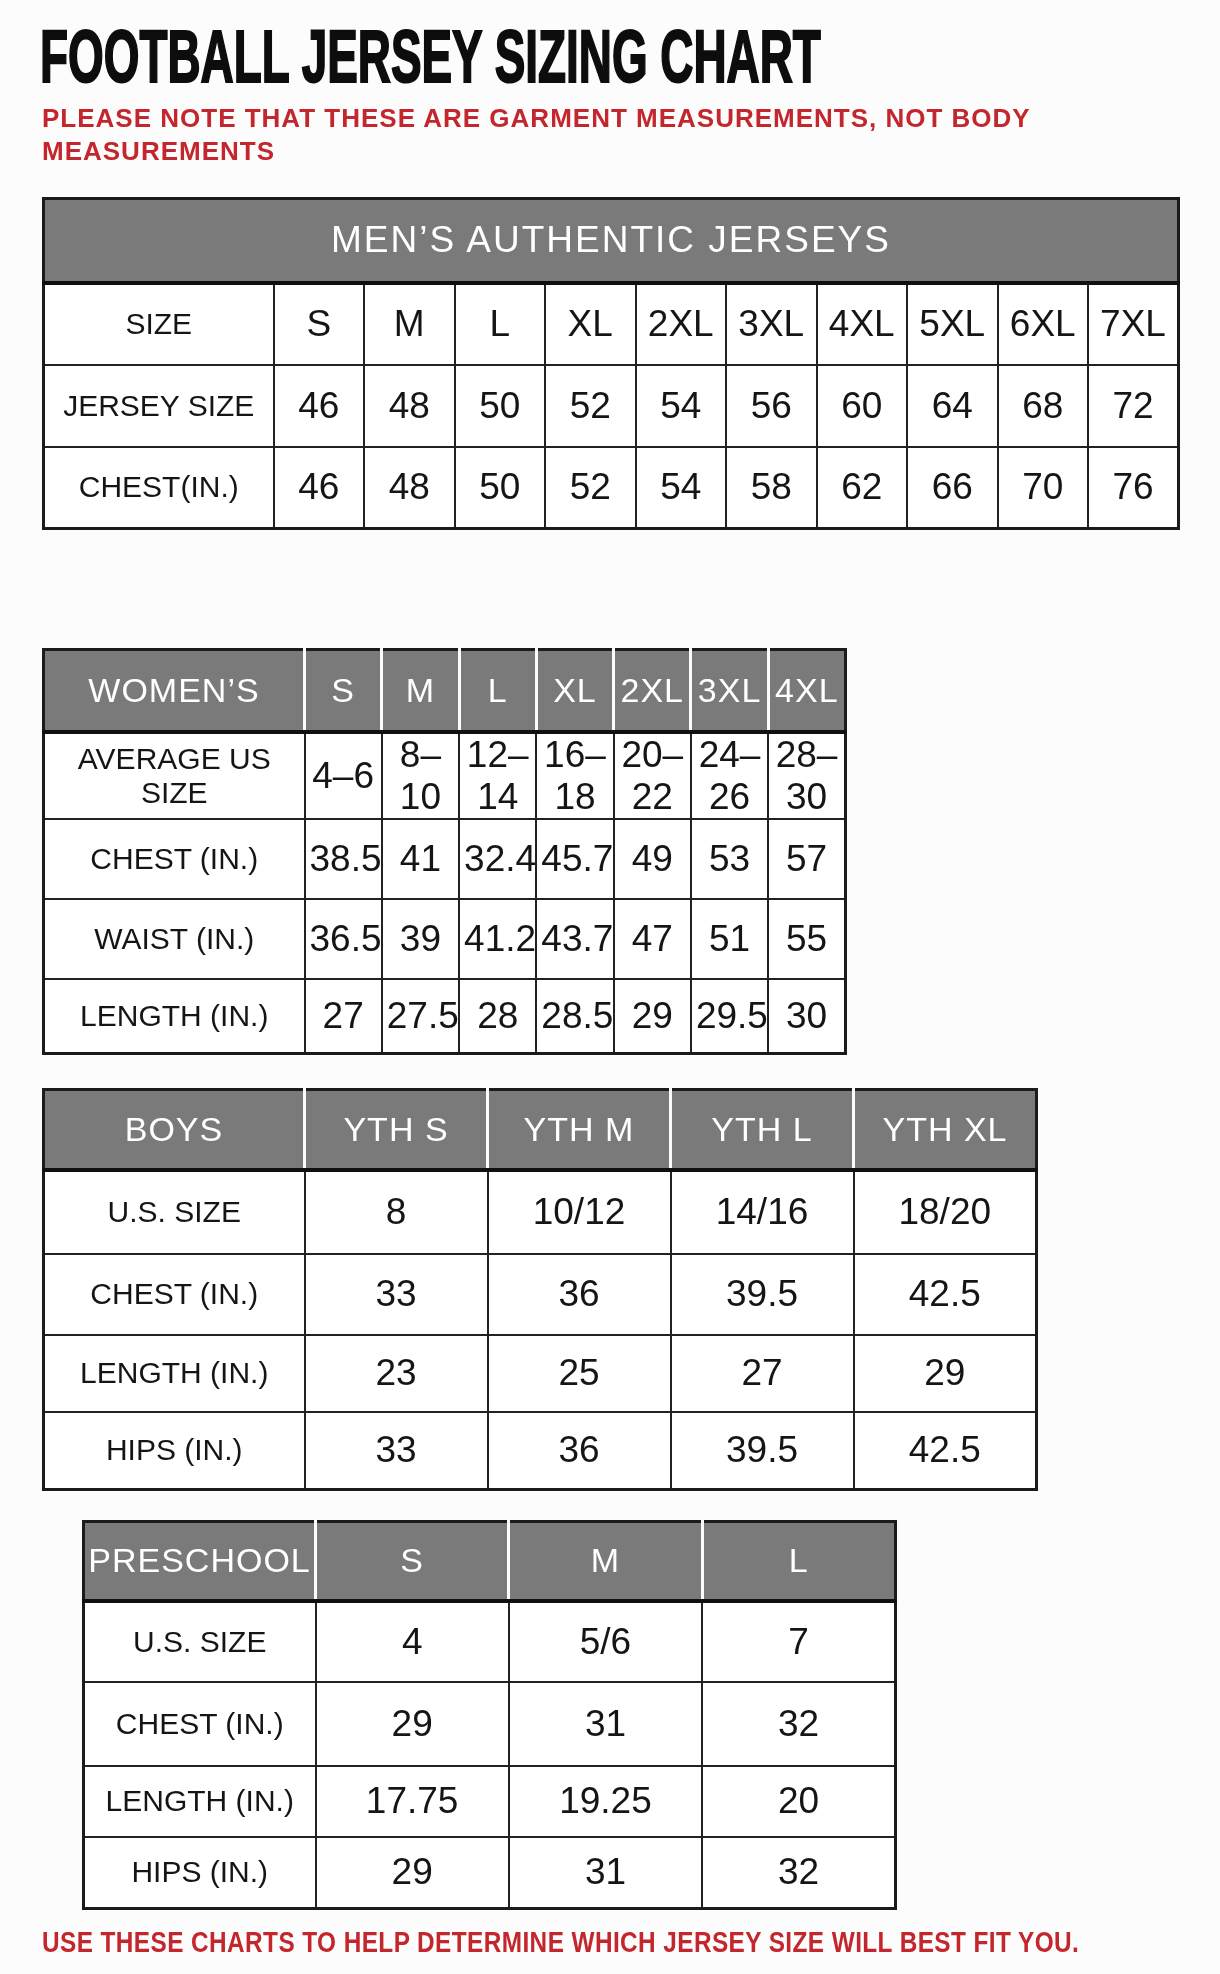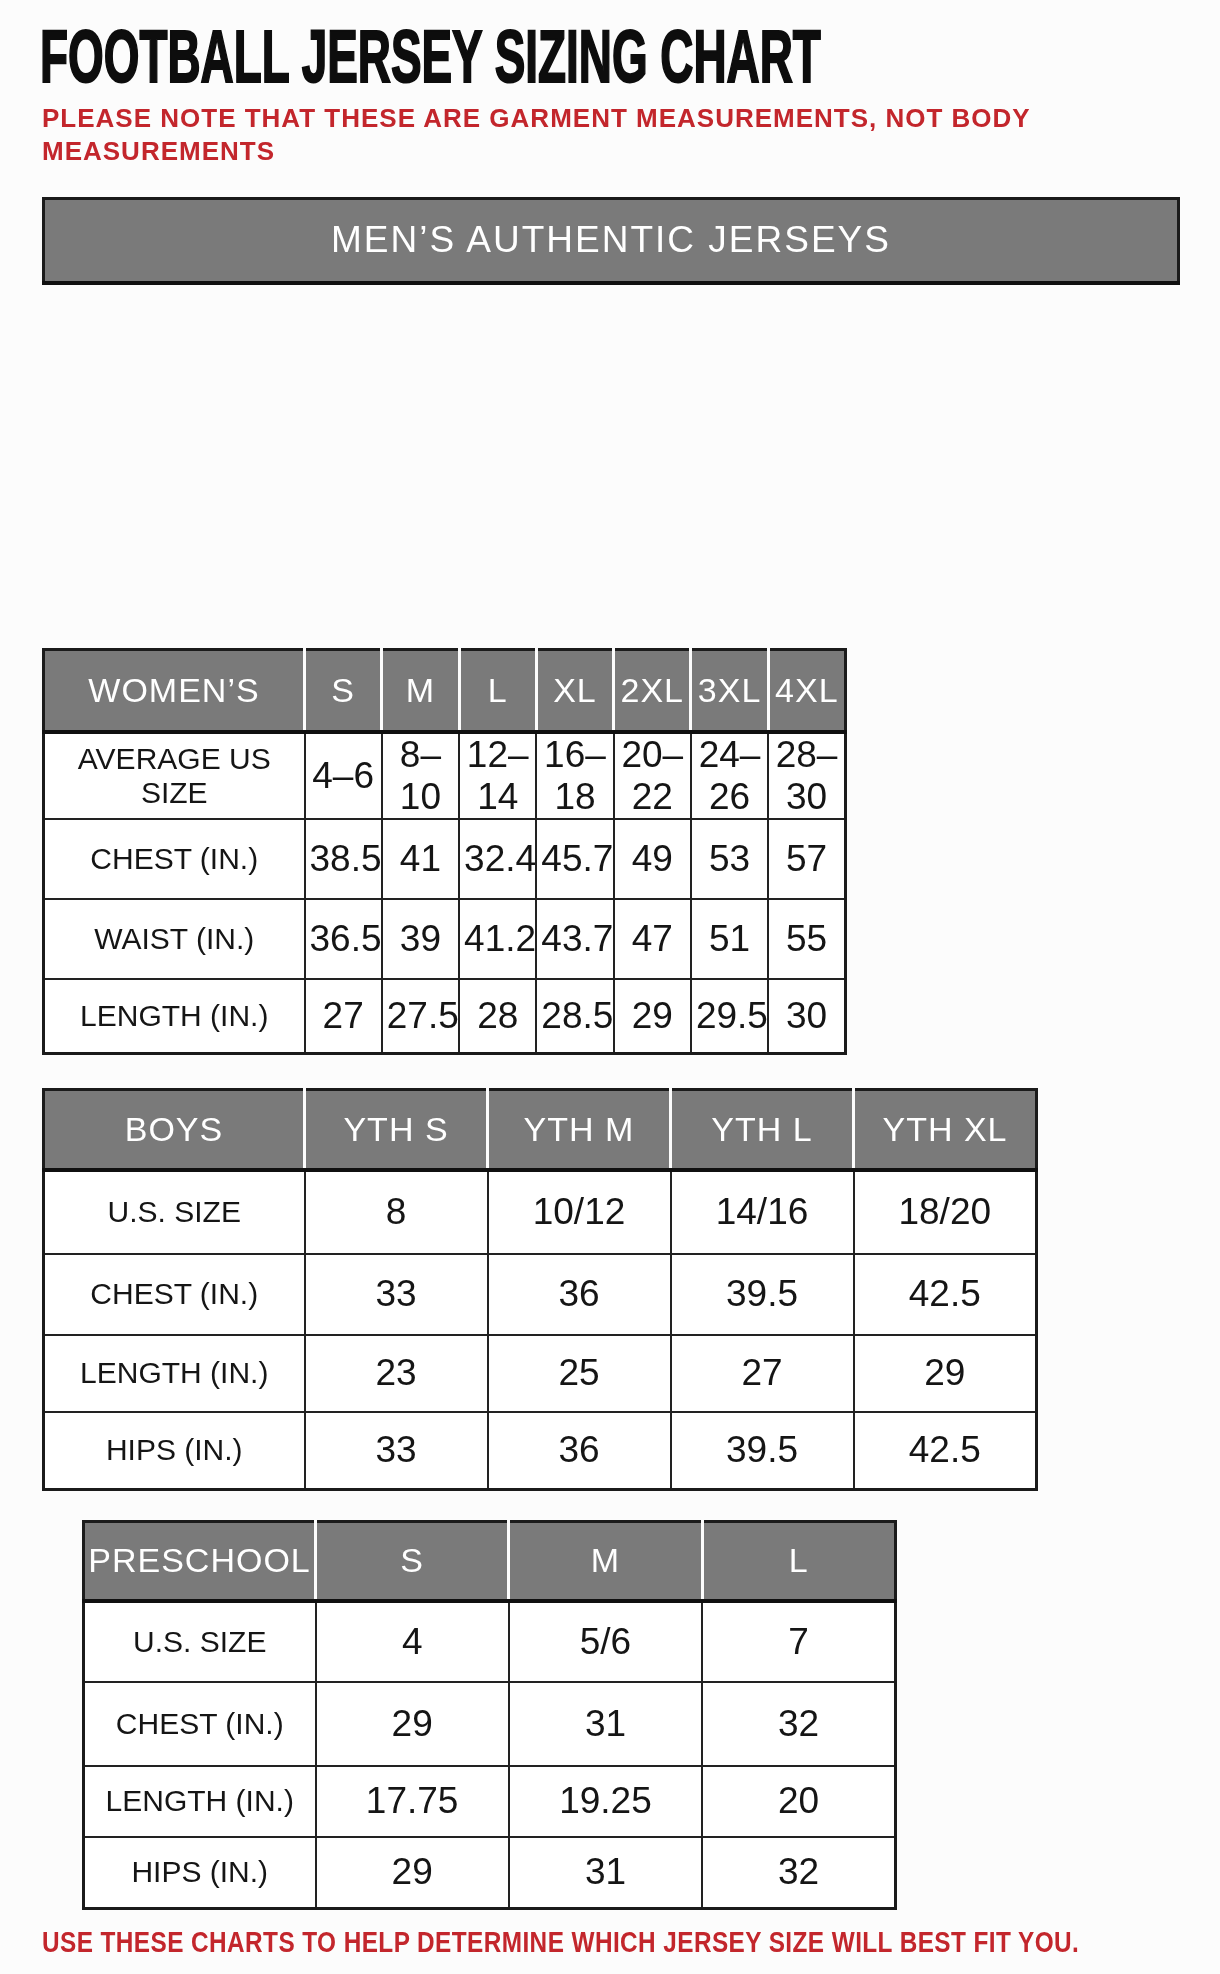--- a/index.html
+++ b/index.html
@@ -102,20 +102,59 @@
           <col>
           <col>
           <col>
         </colgroup>
         <thead>
           <tr>
             <th colspan="11" class="banner">MEN’S AUTHENTIC JERSEYS</th>
           </tr>
         </thead>
         <tbody>
+          <tr>
+            <td class="label">SIZE</td>
+            <td class="value">S</td>
+            <td class="value">M</td>
+            <td class="value">L</td>
+            <td class="value">XL</td>
+            <td class="value">2XL</td>
+            <td class="value">3XL</td>
+            <td class="value">4XL</td>
+            <td class="value">5XL</td>
+            <td class="value">6XL</td>
+            <td class="value">7XL</td>
+          </tr>
+          <tr>
+            <td class="label">JERSEY SIZE</td>
+            <td class="value">46</td>
+            <td class="value">48</td>
+            <td class="value">50</td>
+            <td class="value">52</td>
+            <td class="value">54</td>
+            <td class="value">56</td>
+            <td class="value">60</td>
+            <td class="value">64</td>
+            <td class="value">68</td>
+            <td class="value">72</td>
+          </tr>
+          <tr>
+            <td class="label">CHEST(IN.)</td>
+            <td class="value">46</td>
+            <td class="value">48</td>
+            <td class="value">50</td>
+            <td class="value">52</td>
+            <td class="value">54</td>
+            <td class="value">58</td>
+            <td class="value">62</td>
+            <td class="value">66</td>
+            <td class="value">70</td>
+            <td class="value">76</td>
+          </tr>
         </tbody>
       </table>
     </section>
   <section id="womens" class="tbl-wrap">
       <table class="grid">
         <colgroup>
           <col class="c0">
           <col>
           <col>
           <col>

